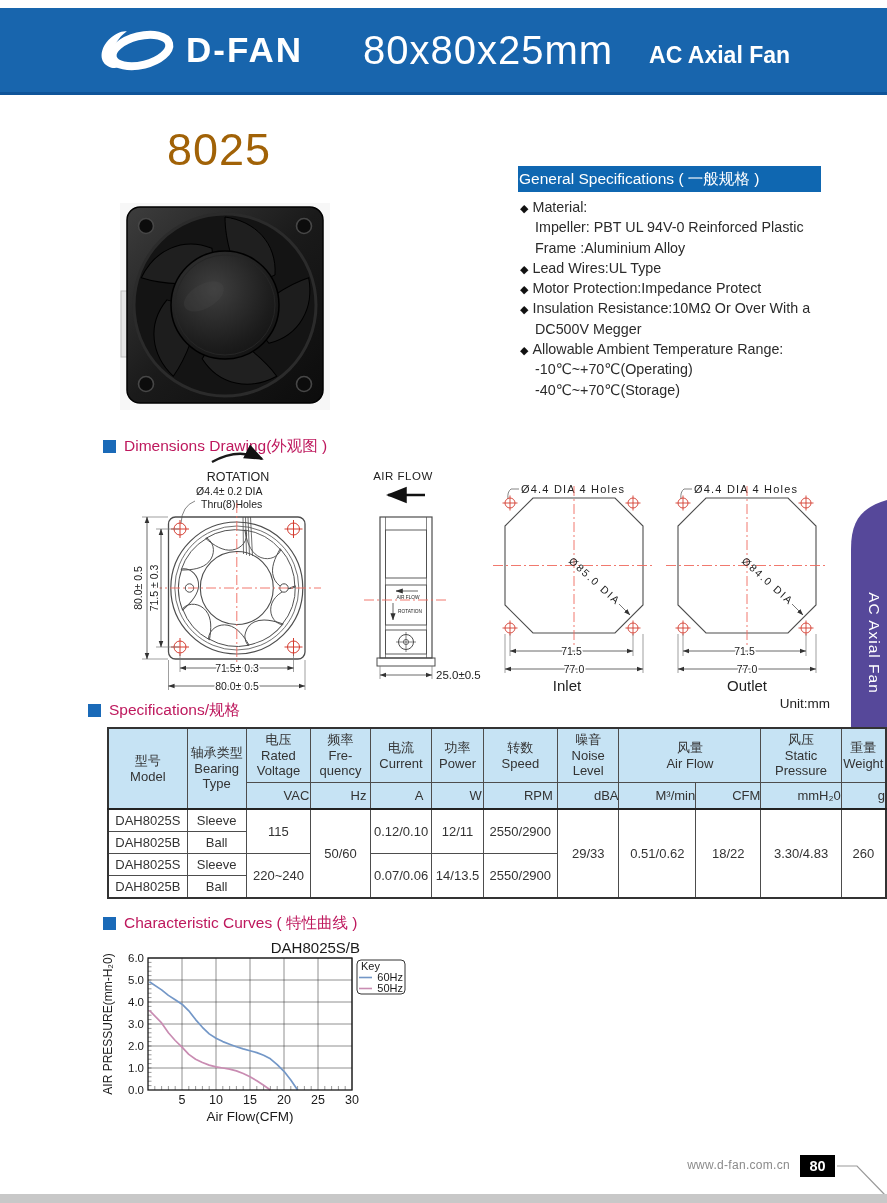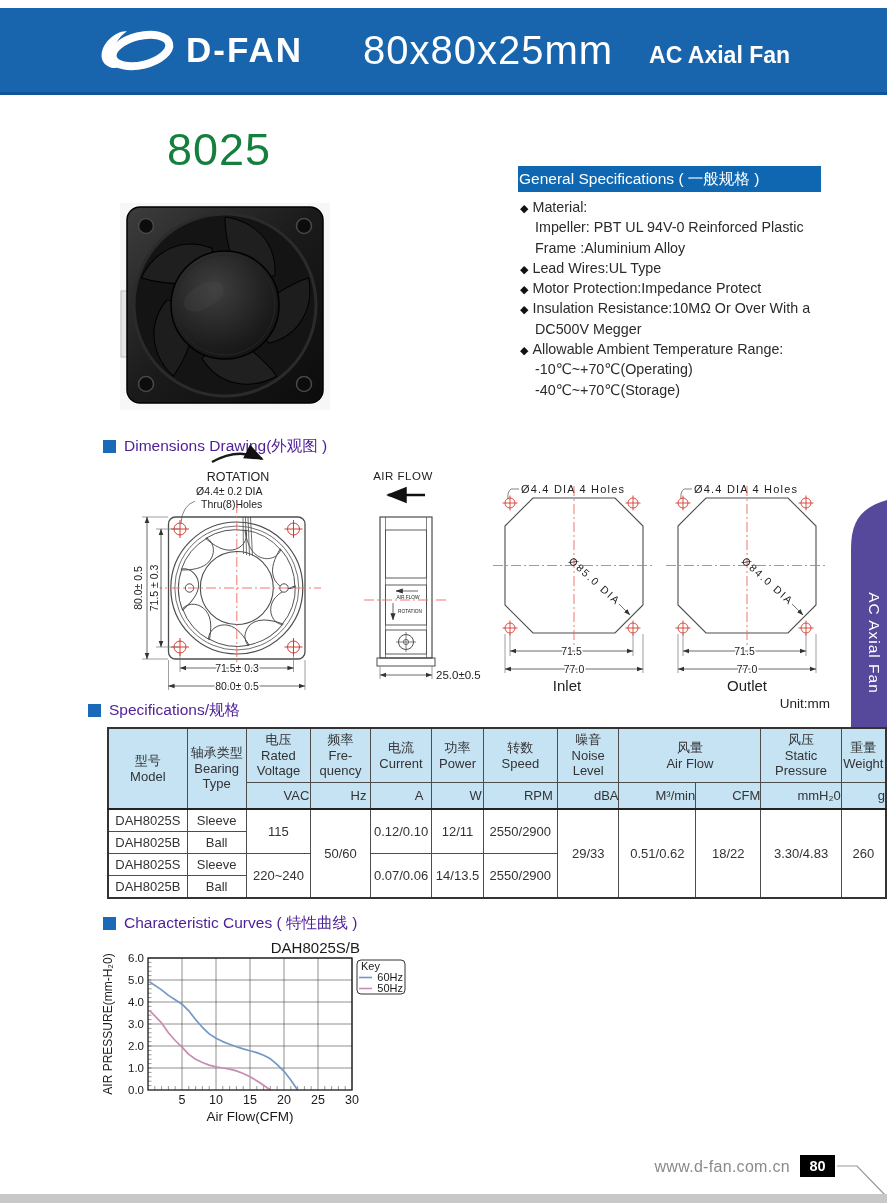--- a/index.html
+++ b/index.html
@@ -6,31 +6,31 @@
   .page{position:relative;width:887px;height:1203px;background:#fff;overflow:hidden;
         font-family:"Liberation Sans","DejaVu Sans",sans-serif;color:#222;margin:0 auto;}
   
   .topbar{position:absolute;left:0;right:0;top:8px;height:84px;background:#1865ad;
           border-bottom:3px solid #0f5499;display:flex;align-items:center;}
   .brand{display:flex;align-items:center;margin-left:96px;}
   .brand-text{color:#fff;font-size:35px;font-weight:bold;letter-spacing:2px;margin-left:4px;}
   .size-text{color:#fff;font-size:40px;margin-left:60px;letter-spacing:1px;}
   .subtitle-text{color:#fff;font-size:23px;font-weight:bold;margin-left:36px;padding-top:10px;}
   
-  .product-title{position:absolute;left:167px;top:124px;font-size:45px;color:#15803d;letter-spacing:1px;}
+  .product-title{position:absolute;left:167px;top:124px;font-size:45px;color:#a16207;letter-spacing:1px;}
   .photo{position:absolute;left:120px;top:203px;}
   
   .gs-titlebar{position:absolute;left:518px;top:166px;width:303px;height:26px;line-height:26px;
                background:#0f67b1;color:#fff;font-size:15.5px;padding-left:1px;box-sizing:border-box;}
   .gs-lines{position:absolute;left:520px;top:197px;width:330px;font-size:14.3px;color:#2b2b2b;}
   .gs-line{height:20.3px;line-height:20.3px;white-space:nowrap;}
   .gs-line .diamond{font-size:11px;margin-right:4px;color:#111;}
   .gs-line.cont{padding-left:15px;}
   
-  .section-h{position:absolute;display:flex;align-items:center;gap:8px;font-size:15.5px;color:#4c1d95;}
+  .section-h{position:absolute;display:flex;align-items:center;gap:8px;font-size:15.5px;color:#be185d;}
   .section-square{width:13px;height:13px;background:#1a6ab8;flex:0 0 auto;}
   
   .dims-svg{position:absolute;left:100px;top:440px;pointer-events:none;}
   .dims-svg text{font-family:"Liberation Sans","DejaVu Sans",sans-serif;fill:#222;}
   .halo{paint-order:stroke;stroke:#fff;stroke-width:3px;}
   
   .side-tab{position:absolute;left:830px;top:497px;}
   
   .spec-table{position:absolute;left:107px;top:727px;border-collapse:collapse;table-layout:fixed;
               font-size:13px;color:#333;text-align:center;}
@@ -39,21 +39,21 @@
   .spec-table thead tr:first-child th{height:53px;font-size:13px;line-height:15.5px;}
   .spec-table thead tr.units th{height:25px;padding-left:36px;}
   .spec-table tbody td{height:21px;background:#fff;}
   .spec-table tbody tr:first-child td{border-top:2px solid #222;}
   .spec-table{border:2px solid #333;}
   
   .chart-svg{position:absolute;left:100px;top:936px;}
   .chart-svg text{font-family:"Liberation Sans","DejaVu Sans",sans-serif;fill:#1a1a1a;}
   
   .site{position:absolute;left:640px;top:1158px;width:150px;text-align:right;
-        font-size:16px;color:#8a8a8a;letter-spacing:.3px;}
+        font-size:12px;color:#8a8a8a;letter-spacing:.3px;}
   .pagenum{position:absolute;left:800px;top:1155px;width:35px;height:22px;background:#000000;
            color:#fff;font-size:14.5px;font-weight:bold;text-align:center;line-height:22px;}
   .corner-svg{position:absolute;left:0;top:0;pointer-events:none;}
   .bottom-bar{position:absolute;left:0;right:0;bottom:0;height:9px;background:#c8c8c8;}
 </style>
 </head>
 <body>
 
 <div class="page">
 

